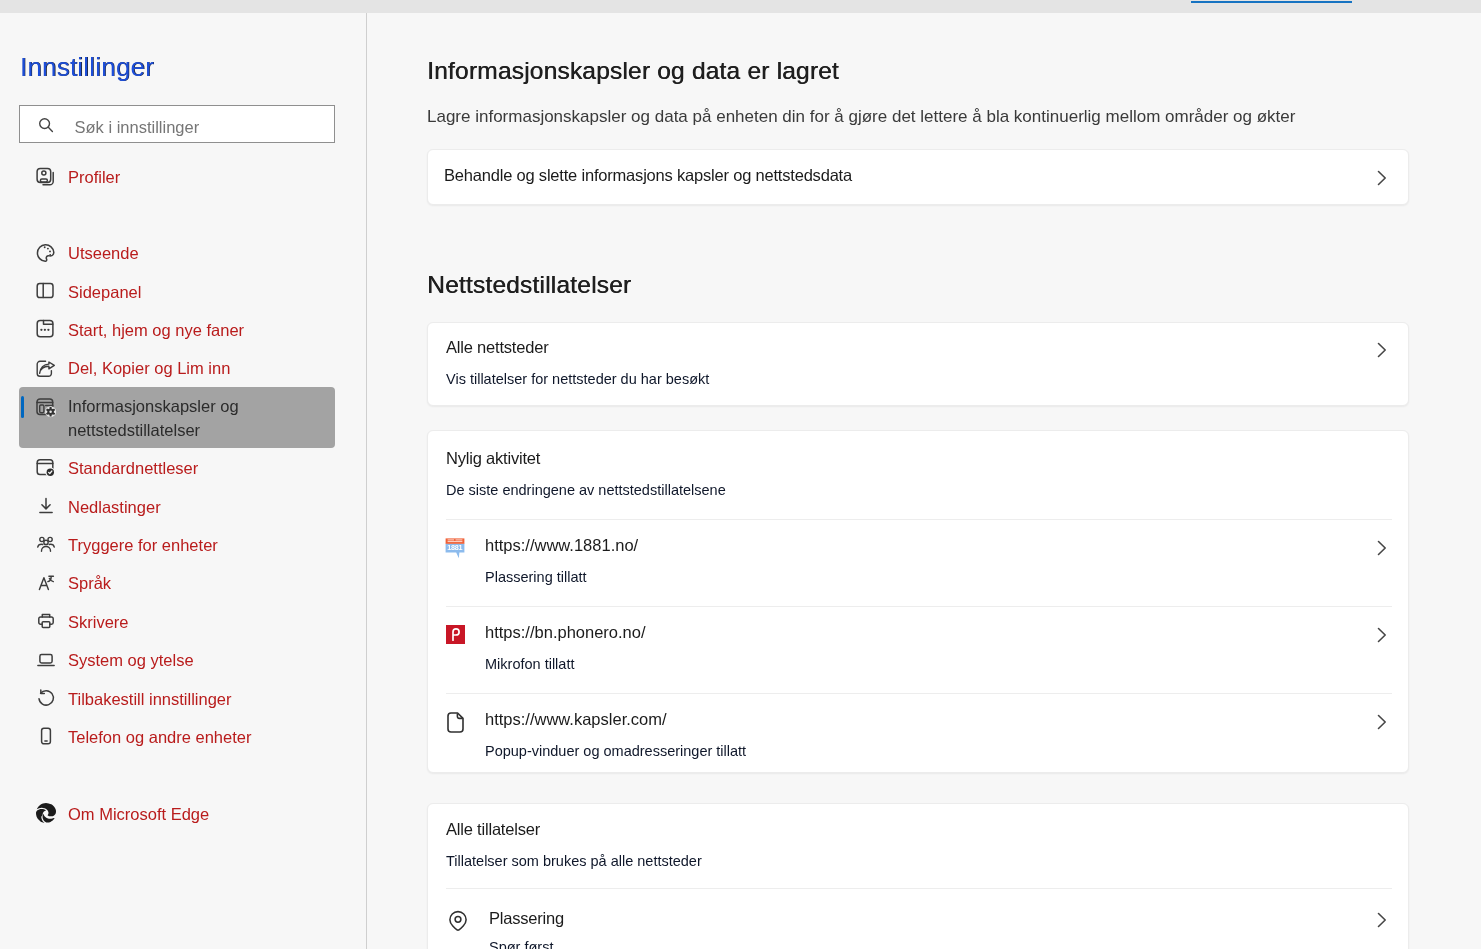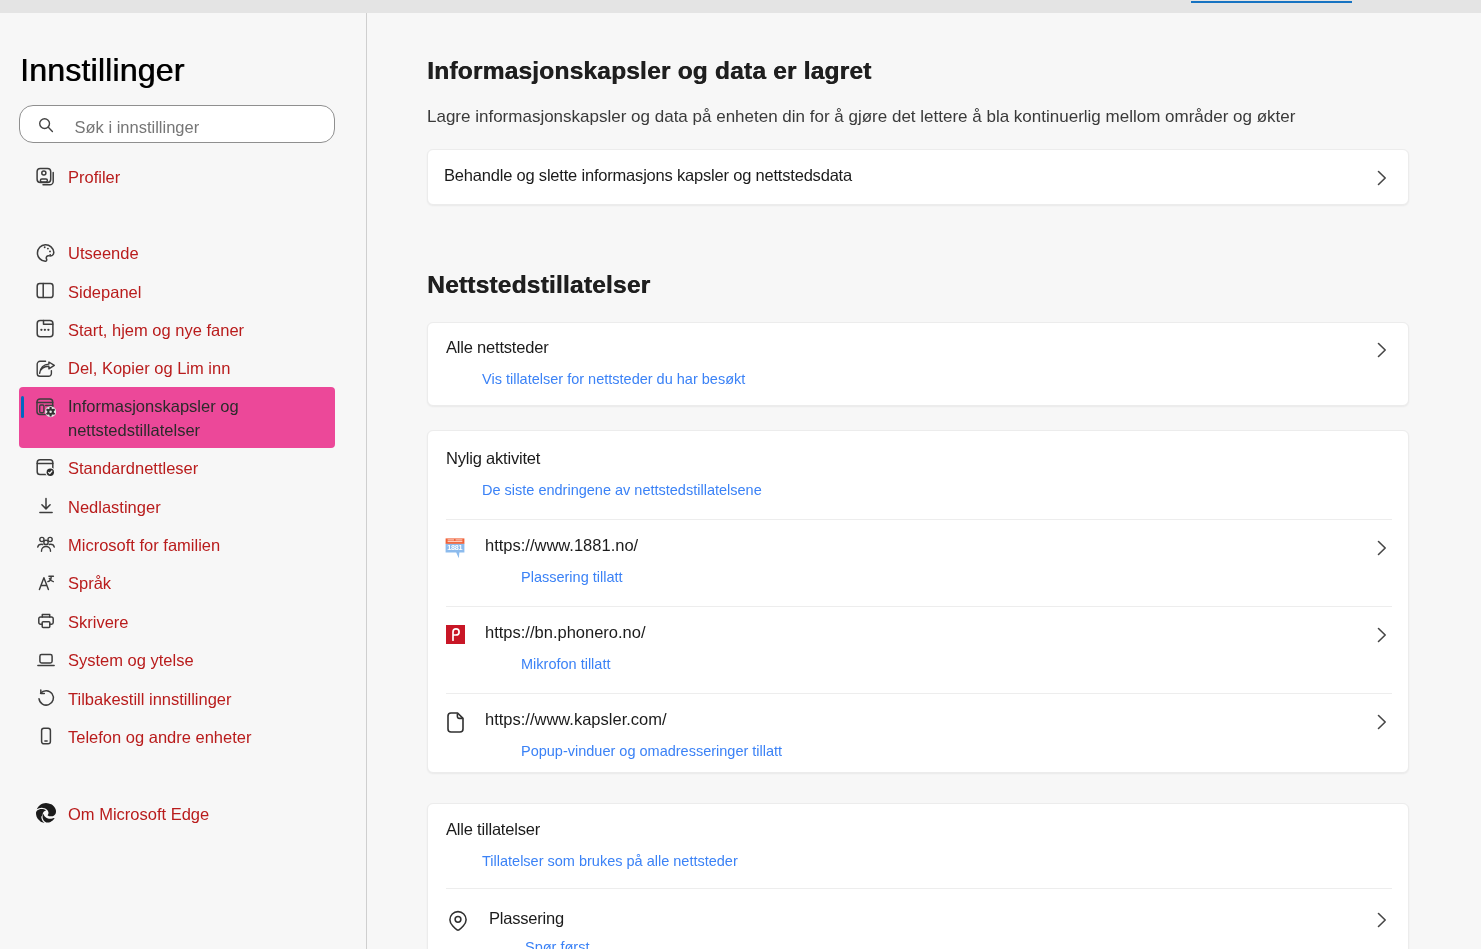--- a/index.html
+++ b/index.html
@@ -1,37 +1,37 @@
 <!DOCTYPE html>
 <html><head>
 <meta charset="utf-8">
 <style>
 * { margin:0; padding:0; box-sizing:border-box; }
 html,body { width:1481px; height:949px; overflow:hidden; }
 body { font-family:"Liberation Sans", sans-serif; background:#f7f7f7; color:#1b1b1b; position:relative; }
 .topstrip { position:absolute; top:0; left:0; width:1481px; height:13px; background:#e4e4e4; z-index:9; }
 .bluetab { position:absolute; top:1px; left:1191px; width:161px; height:2px; background:#1673c2; }
 .sidebar { position:absolute; top:0; left:0; width:367px; height:949px; background:#f7f7f7; border-right:1px solid #cfcfcf; }
-.side-title { position:absolute; left:20px; top:52px; font-size:32px; font-weight:400; color:#000000; text-shadow:0.55px 0 0 #1f1f1f; letter-spacing:0.2px; }
-.searchbox { position:absolute; left:19px; top:105px; width:316px; height:38px; background:#fff; border:1px solid #8f8f8f; border-radius:14px; }
+.side-title { position:absolute; left:20px; top:52px; font-size:26px; font-weight:400; color:#1d4ed8; text-shadow:0.55px 0 0 #1f1f1f; letter-spacing:0.2px; }
+.searchbox { position:absolute; left:19px; top:105px; width:316px; height:38px; background:#fff; border:1px solid #8f8f8f; border-radius:0; }
 .searchbox svg { position:absolute; left:18px; top:11px; }
 .searchbox .ph { position:absolute; left:54.5px; top:12px; font-size:16.5px; color:#767676; }
 .nav-item { position:absolute; left:0; width:366px; height:38px; }
 .nav-item .ic { position:absolute; left:36px; top:8px; width:20px; height:20px; }
 .nav-item .lbl { position:absolute; left:68px; top:9.5px; font-size:16.5px; color:#b91c1c; white-space:nowrap; }
-.nav-sel { position:absolute; left:19px; top:387px; width:316px; height:61px; background:#ec4899; border-radius:4px; }
+.nav-sel { position:absolute; left:19px; top:387px; width:316px; height:61px; background:#a3a3a3; border-radius:4px; }
 .nav-sel .bar { position:absolute; left:2px; top:9px; width:3px; height:22px; border-radius:2px; background:#0067c0; }
 .nav-sel .ic { position:absolute; left:17px; top:11px; width:20px; height:20px; }
 .nav-sel .lbl { position:absolute; left:49px; top:6.5px; font-size:16.5px; color:#2b2b2b; line-height:24px; }
-h1 { position:absolute; font-size:24.5px; font-weight:700; color:#1f1f1f; text-shadow:0.5px 0 0 #1f1f1f; letter-spacing:0.2px; }
+h1 { position:absolute; font-size:24.5px; font-weight:400; color:#1f1f1f; text-shadow:0.5px 0 0 #1f1f1f; letter-spacing:0.2px; }
 .desc { position:absolute; font-size:17px; color:#3a3a3a; }
 .card { position:absolute; left:427px; width:982px; background:#fff; border-radius:6px; border:1px solid #ececec; box-shadow:0 1px 2px rgba(0,0,0,0.06); }
 .chev { position:absolute; left:949px; }
 .bold15 { position:absolute; font-weight:400; font-size:16.5px; letter-spacing:-0.2px; color:#1b1b1b; white-space:nowrap; }
-.sub13 { position:absolute; font-size:14.5px; color:#3b82f6; white-space:nowrap;margin-left:36px; }
+.sub13 { position:absolute; font-size:14.5px; color:#0f172a; white-space:nowrap; }
 .rowdiv { position:absolute; left:18px; width:946px; height:1px; background:#ededed; }
 </style>
 </head>
 <body>
 <div class="sidebar">
   <div class="side-title">Innstillinger</div>
   <div class="searchbox">
     <svg width="16" height="16" viewBox="0 0 16 16">
         <circle cx="6.6" cy="6.6" r="4.9" fill="none" stroke="#444" stroke-width="1.4"></circle>
         <line x1="10.3" y1="10.3" x2="14.4" y2="14.4" stroke="#444" stroke-width="1.4" stroke-linecap="round"></line>
@@ -143,21 +143,21 @@
       <svg class="ic" viewBox="0 0 20 20">
         <g fill="none" stroke="#3d3d3d" stroke-width="1.4" stroke-linecap="round" stroke-linejoin="round">
           <circle cx="5.9" cy="5.5" r="2.1"></circle>
           <circle cx="14.1" cy="5.5" r="2.1"></circle>
           <circle cx="10" cy="8.4" r="2.15"></circle>
           <path d="M5.5 17.2 v-.3 c0-2.5 1.9-4.4 4.5-4.4 s4.5 1.9 4.5 4.4 v.3"></path>
           <path d="M1.7 13.1 c.4-1.8 1.8-2.9 3.7-2.9 .5 0 1 .1 1.4.3"></path>
           <path d="M18.3 13.1 c-.4-1.8-1.8-2.9-3.7-2.9 -.5 0-1 .1-1.4.3"></path>
         </g>
       </svg>
-      <div class="lbl">Microsoft for familien</div>
+      <div class="lbl">Tryggere for enheter</div>
     </div>
   <div class="nav-item" style="top:564.8px">
       <svg class="ic" viewBox="0 0 20 20">
         <g fill="none" stroke="#3d3d3d" stroke-width="1.45" stroke-linecap="round" stroke-linejoin="round">
           <path d="M3.4 16.6 L7.9 4.8 l4.5 11.8 M5 12.4 h5.8"></path>
           <path d="M12.9 3.2 h4.5 M15.1 3.2 v1.2 c0 2.1-1.3 3.6-3.2 4.2"></path>
           <path d="M13.4 5.5 c.9 1.6 2.2 2.7 3.9 3.1"></path>
         </g>
       </svg>
       <div class="lbl">Språk</div>

